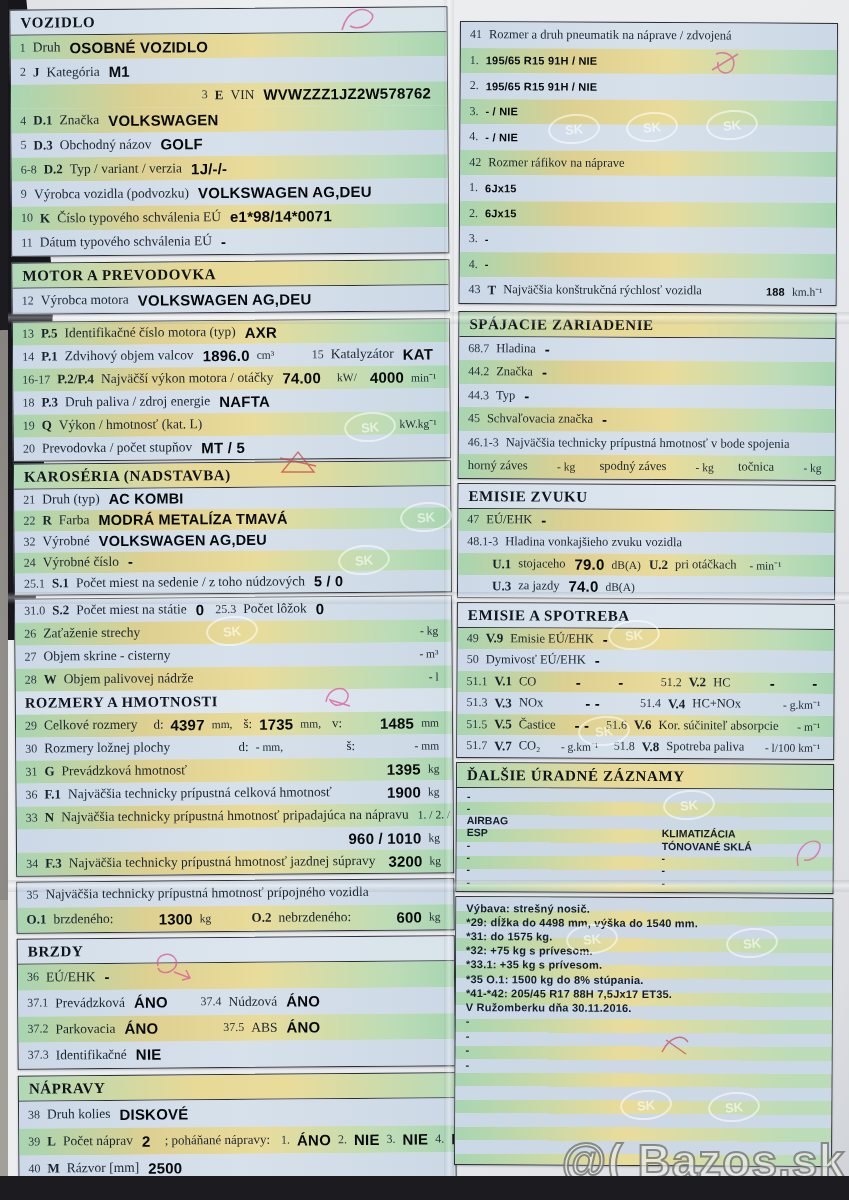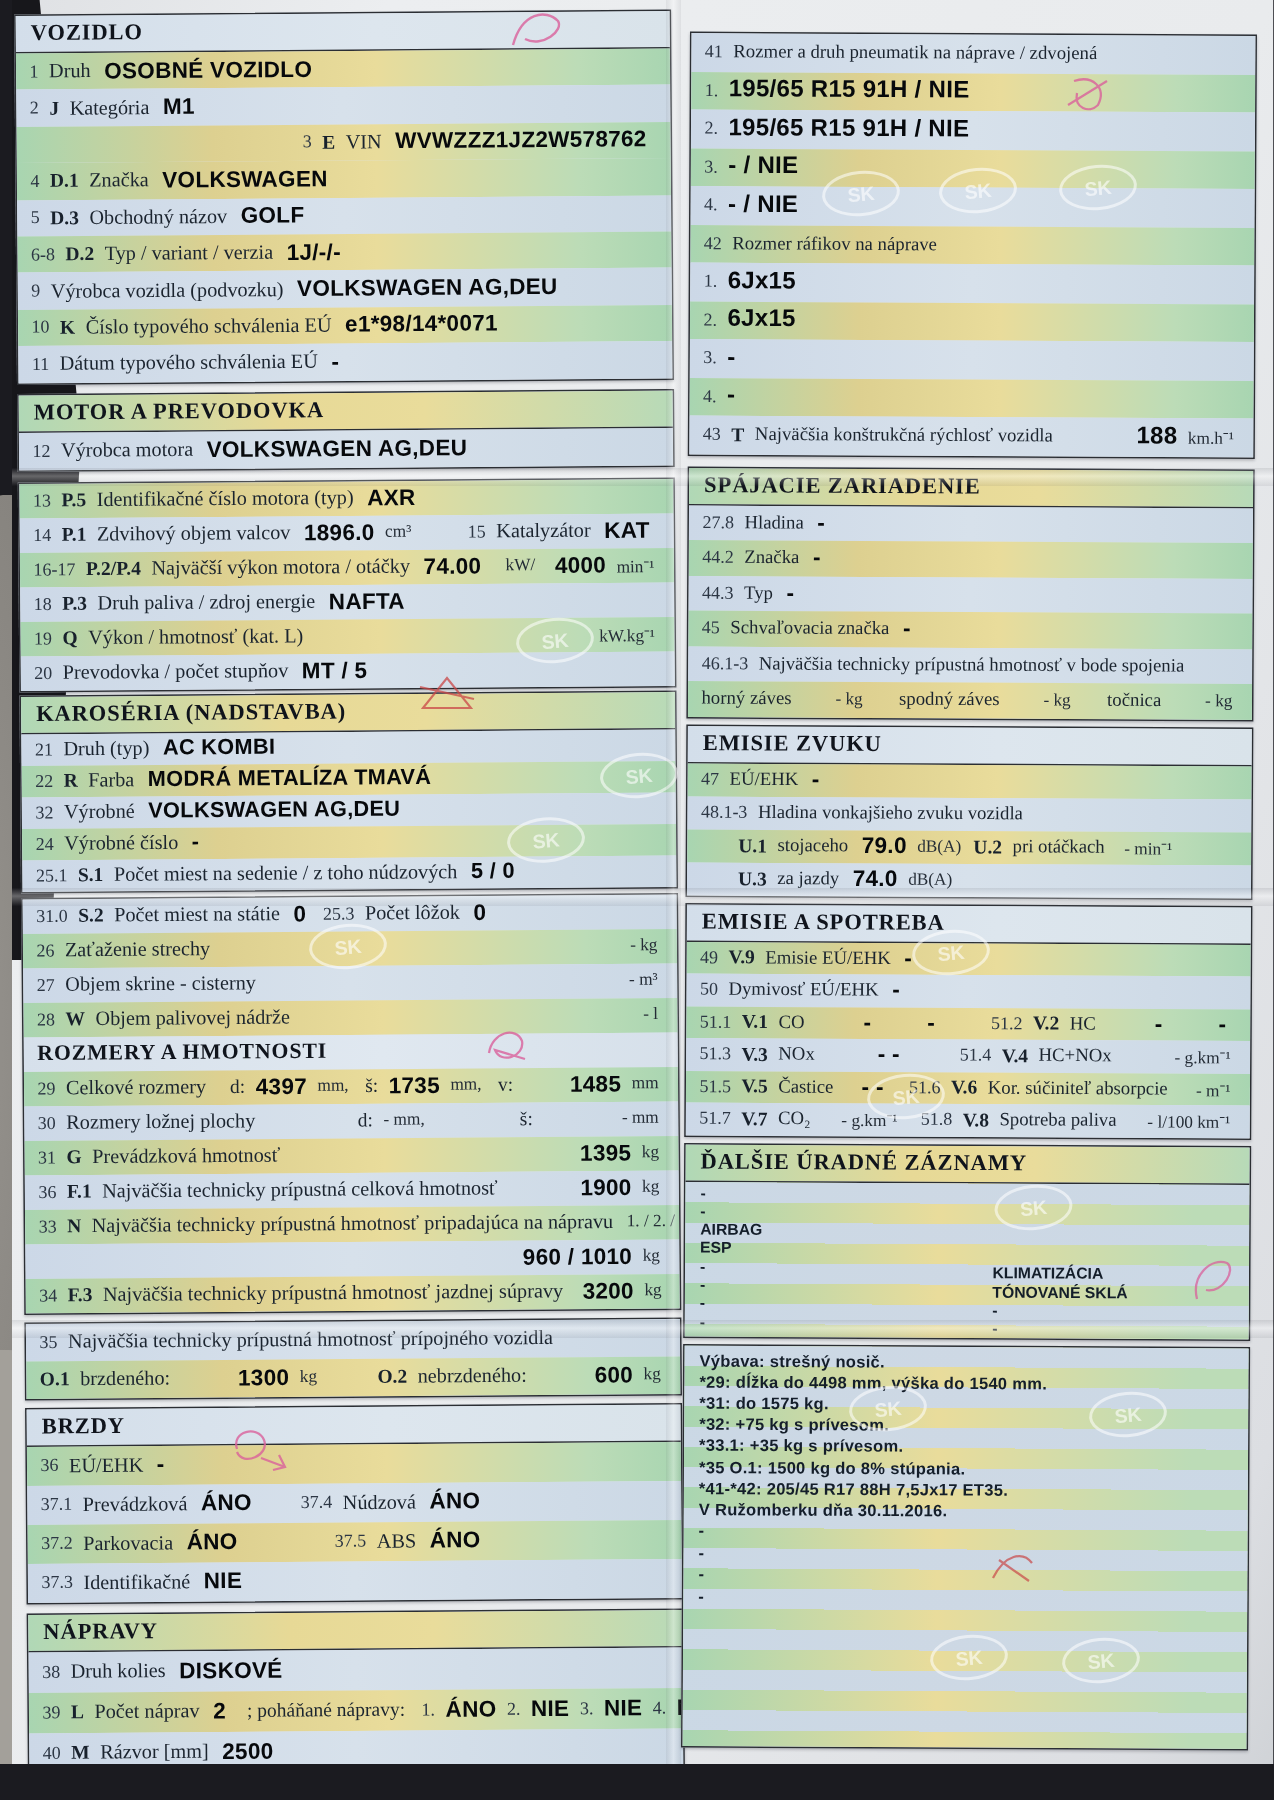--- a/index.html
+++ b/index.html
@@ -48,35 +48,35 @@
   .rows-mot .row{height:23px}
   .rows-karo .row{height:21px}
   .rows-karo .c-value{font-size:14.5px}
   .rows-rozm .row{height:23px}
   .rows-prip .row{height:25px}
   .rows-brz .row{height:26px}
   .rows-nap .row{height:27px}
   .sec-left{margin-bottom:6px}
 
   .rows-41 .row{height:25.5px}
-  .rows-41 .c-value{font-size:16px}
+  .rows-41 .c-value{font-size:11px}
   .rows-spaj .row{height:23.5px}
   .rows-emz .row{height:22px}
   .rows-emsp .row{height:21.5px}
   .rows-emsp .c-label,.rows-spaj .c-label,.rows-emz .c-label,.rows-41 .c-label{font-size:12.5px}
   .rows-emz .row:nth-child(3),.rows-emz .row:nth-child(4){padding-left:34px}
 
   .striped{background-image:
     repeating-linear-gradient(180deg, rgba(204,216,231,.96) 0 13.5px, rgba(204,216,231,0) 13.5px 27px),
     linear-gradient(90deg,#a8d5b1,#e9dc9b 45%,#bcdcb7 90%)}
   .lines{position:relative}
   .ln{font-family:"Liberation Sans",sans-serif;font-weight:700;color:#141e2a;white-space:nowrap}
   .dalsie-block{height:101px;padding:2px 10px 0;position:relative}
   .dalsie-left .ln,.dalsie-right .ln{font-size:10.5px;line-height:12.3px}
-  .dalsie-right{position:absolute;left:205px;top:18px}
+  .dalsie-right{position:absolute;left:205px;top:2px}
   .vybava-box{height:263px;padding:4px 10px 0}
   .vybava-box .ln{font-size:11px;line-height:14.2px;letter-spacing:.2px}
   .vybava-box .ln.dash{line-height:14.5px}
 
   .sk{position:absolute;width:48px;height:26px;border:2.5px solid rgba(255,255,255,.78);border-radius:50%;
     display:flex;align-items:center;justify-content:center;transform:rotate(-5deg);
     font-family:"Liberation Sans",sans-serif;font-weight:700;font-size:13px;color:rgba(255,255,255,.85);
     opacity:.7;pointer-events:none}
   .scrib{position:absolute;pointer-events:none}
 
@@ -509,21 +509,21 @@
               </div>
             </div>
         </div>
       </section>
 
       <section style="margin-bottom:4px">
         <div class="box">
           <div class="sec-hdr hdr-g">SPÁJACIE ZARIADENIE</div>
           <div class="rows-spaj">
               <div class="row r-b">
-                <span class="c-num">27.8</span>
+                <span class="c-num">68.7</span>
                 <span class="c-label">Hladina</span>
                 <span class="c-value">-</span>
               </div>
               <div class="row r-g">
                 <span class="c-num">44.2</span>
                 <span class="c-label">Značka</span>
                 <span class="c-value">-</span>
               </div>
               <div class="row r-b">
                 <span class="c-num">44.3</span>
@@ -749,14 +749,15 @@
     </svg>
     <svg class="scrib" style="left:782px;top:832px" width="36" height="40">
       <path d="M8 34 C4 18 18 6 28 10 C34 14 26 30 14 28" fill="none" stroke="#d9609b" stroke-width="1.5" opacity=".75"></path>
     </svg>
 
     <div class="crease" style="top:312px"></div>
     <div class="crease" style="top:592px"></div>
     <div class="crease" style="top:880px"></div>
     <div class="crease-v" style="left:436px"></div>
 
+    <div class="watermark">@( Bazos.sk</div>
   </div>
 </div>
 
 </body></html>

